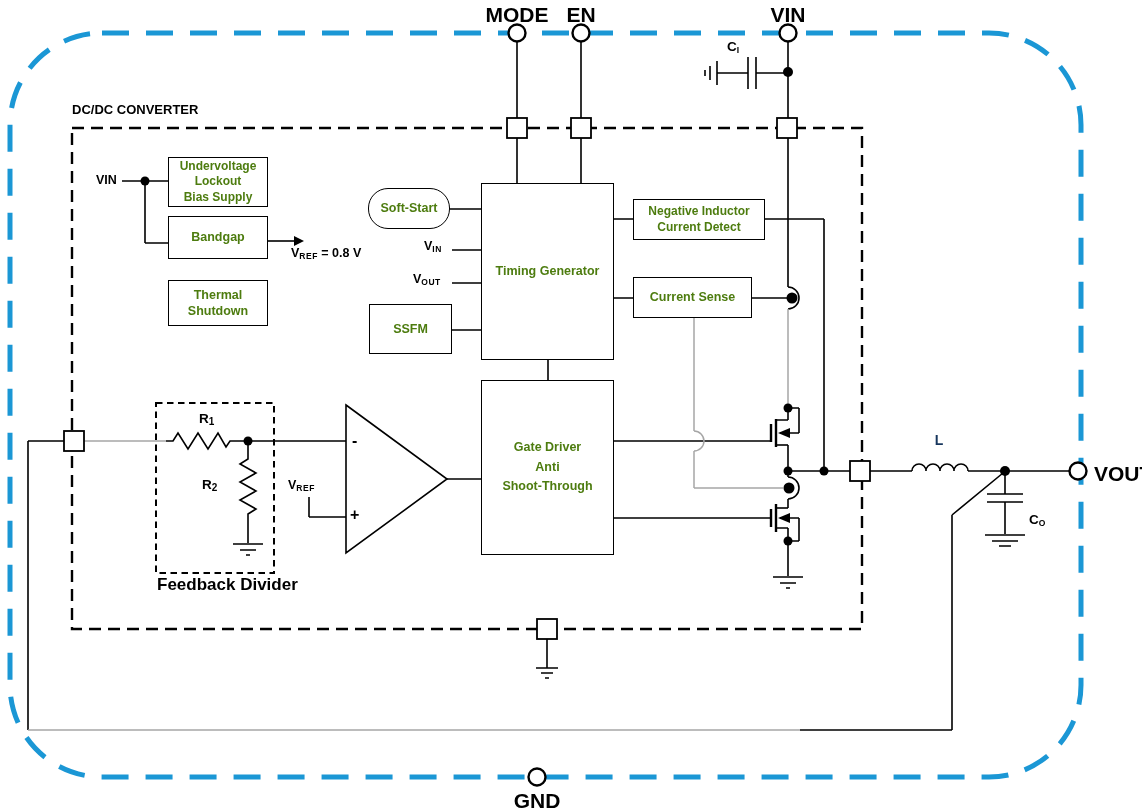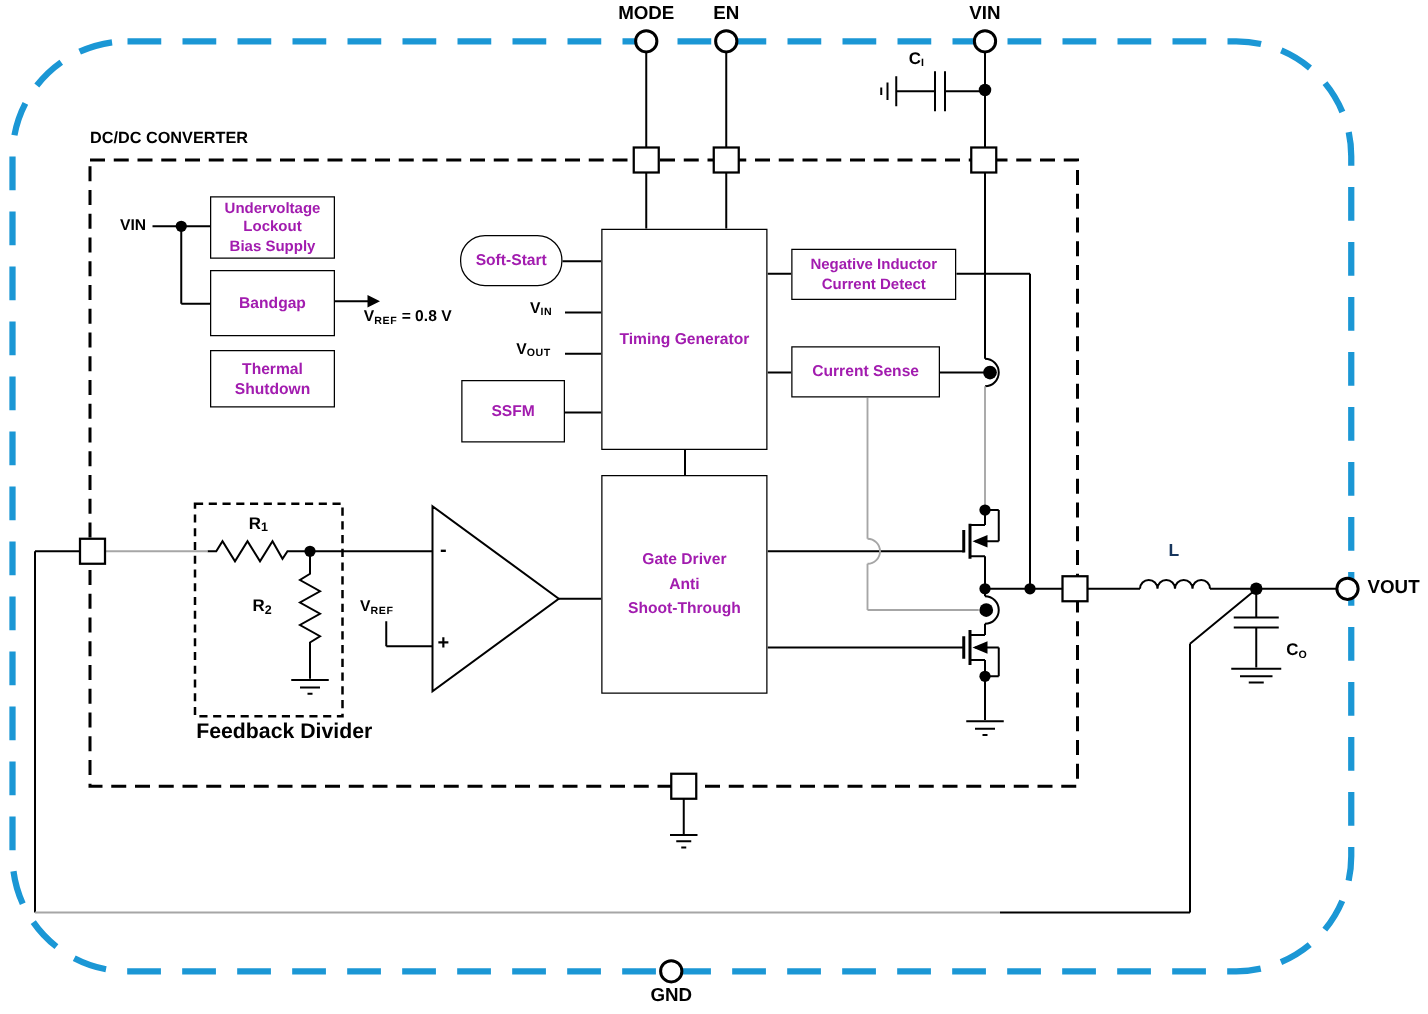--- a/index.html
+++ b/index.html
@@ -5,28 +5,28 @@
   html,body { margin:0; padding:0; background:#ffffff; }
   #canvas {
     position:relative; width:1142px; height:811px; background:#ffffff;
     font-family:"Liberation Sans", sans-serif; overflow:hidden;
   }
   #wiring { position:absolute; left:0; top:0; }
   .lbl {
     position:absolute; font-weight:bold; color:#000; white-space:nowrap;
     font-size:12.5px; line-height:1.1;
   }
-  .pinlbl { font-size:15px; }
+  .pinlbl { font-size:21px; }
   .ctr { transform:translateX(-50%); }
   .sub { font-size:8.5px; vertical-align:-2px; letter-spacing:0.5px; }
   .block {
     position:absolute; box-sizing:border-box; border:1.6px solid #000;
     background:#fff; display:flex; align-items:center; justify-content:center;
     text-align:center; font-weight:bold; font-size:12.5px; line-height:1.3;
-    color:#a21caf;
+    color:#4d7c0f;
   }
   .block span { white-space:pre-line; }
   .block.tall span { line-height:1.55; }
   .lbl-L { color:#17365d; font-size:14px; }
 </style>
 </head>
 <body>
 
 <div id="canvas">
 
@@ -157,21 +157,21 @@
       <circle cx="1078" cy="471" r="8.5"></circle>
       <circle cx="537" cy="777" r="8.5"></circle>
     </g>
   </svg>
 
   <div class="block" style="left:168px; top:157px; width:100px; height:50px; font-size:12px;">
     <span>Undervoltage
 Lockout
 Bias Supply</span>
   </div>
-  <div class="block" style="left:168px; top:216px; width:100px; height:53px;">
+  <div class="block" style="left:168px; top:216px; width:100px; height:43px;">
     <span>Bandgap</span>
   </div>
   <div class="block" style="left:168px; top:280px; width:100px; height:46px;">
     <span>Thermal
 Shutdown</span>
   </div>
   <div class="block" style="left:368px; top:188px; width:82px; height:41px;border-radius:20px;">
     <span>Soft-Start</span>
   </div>
   <div class="block" style="left:481px; top:183px; width:133px; height:177px;">

